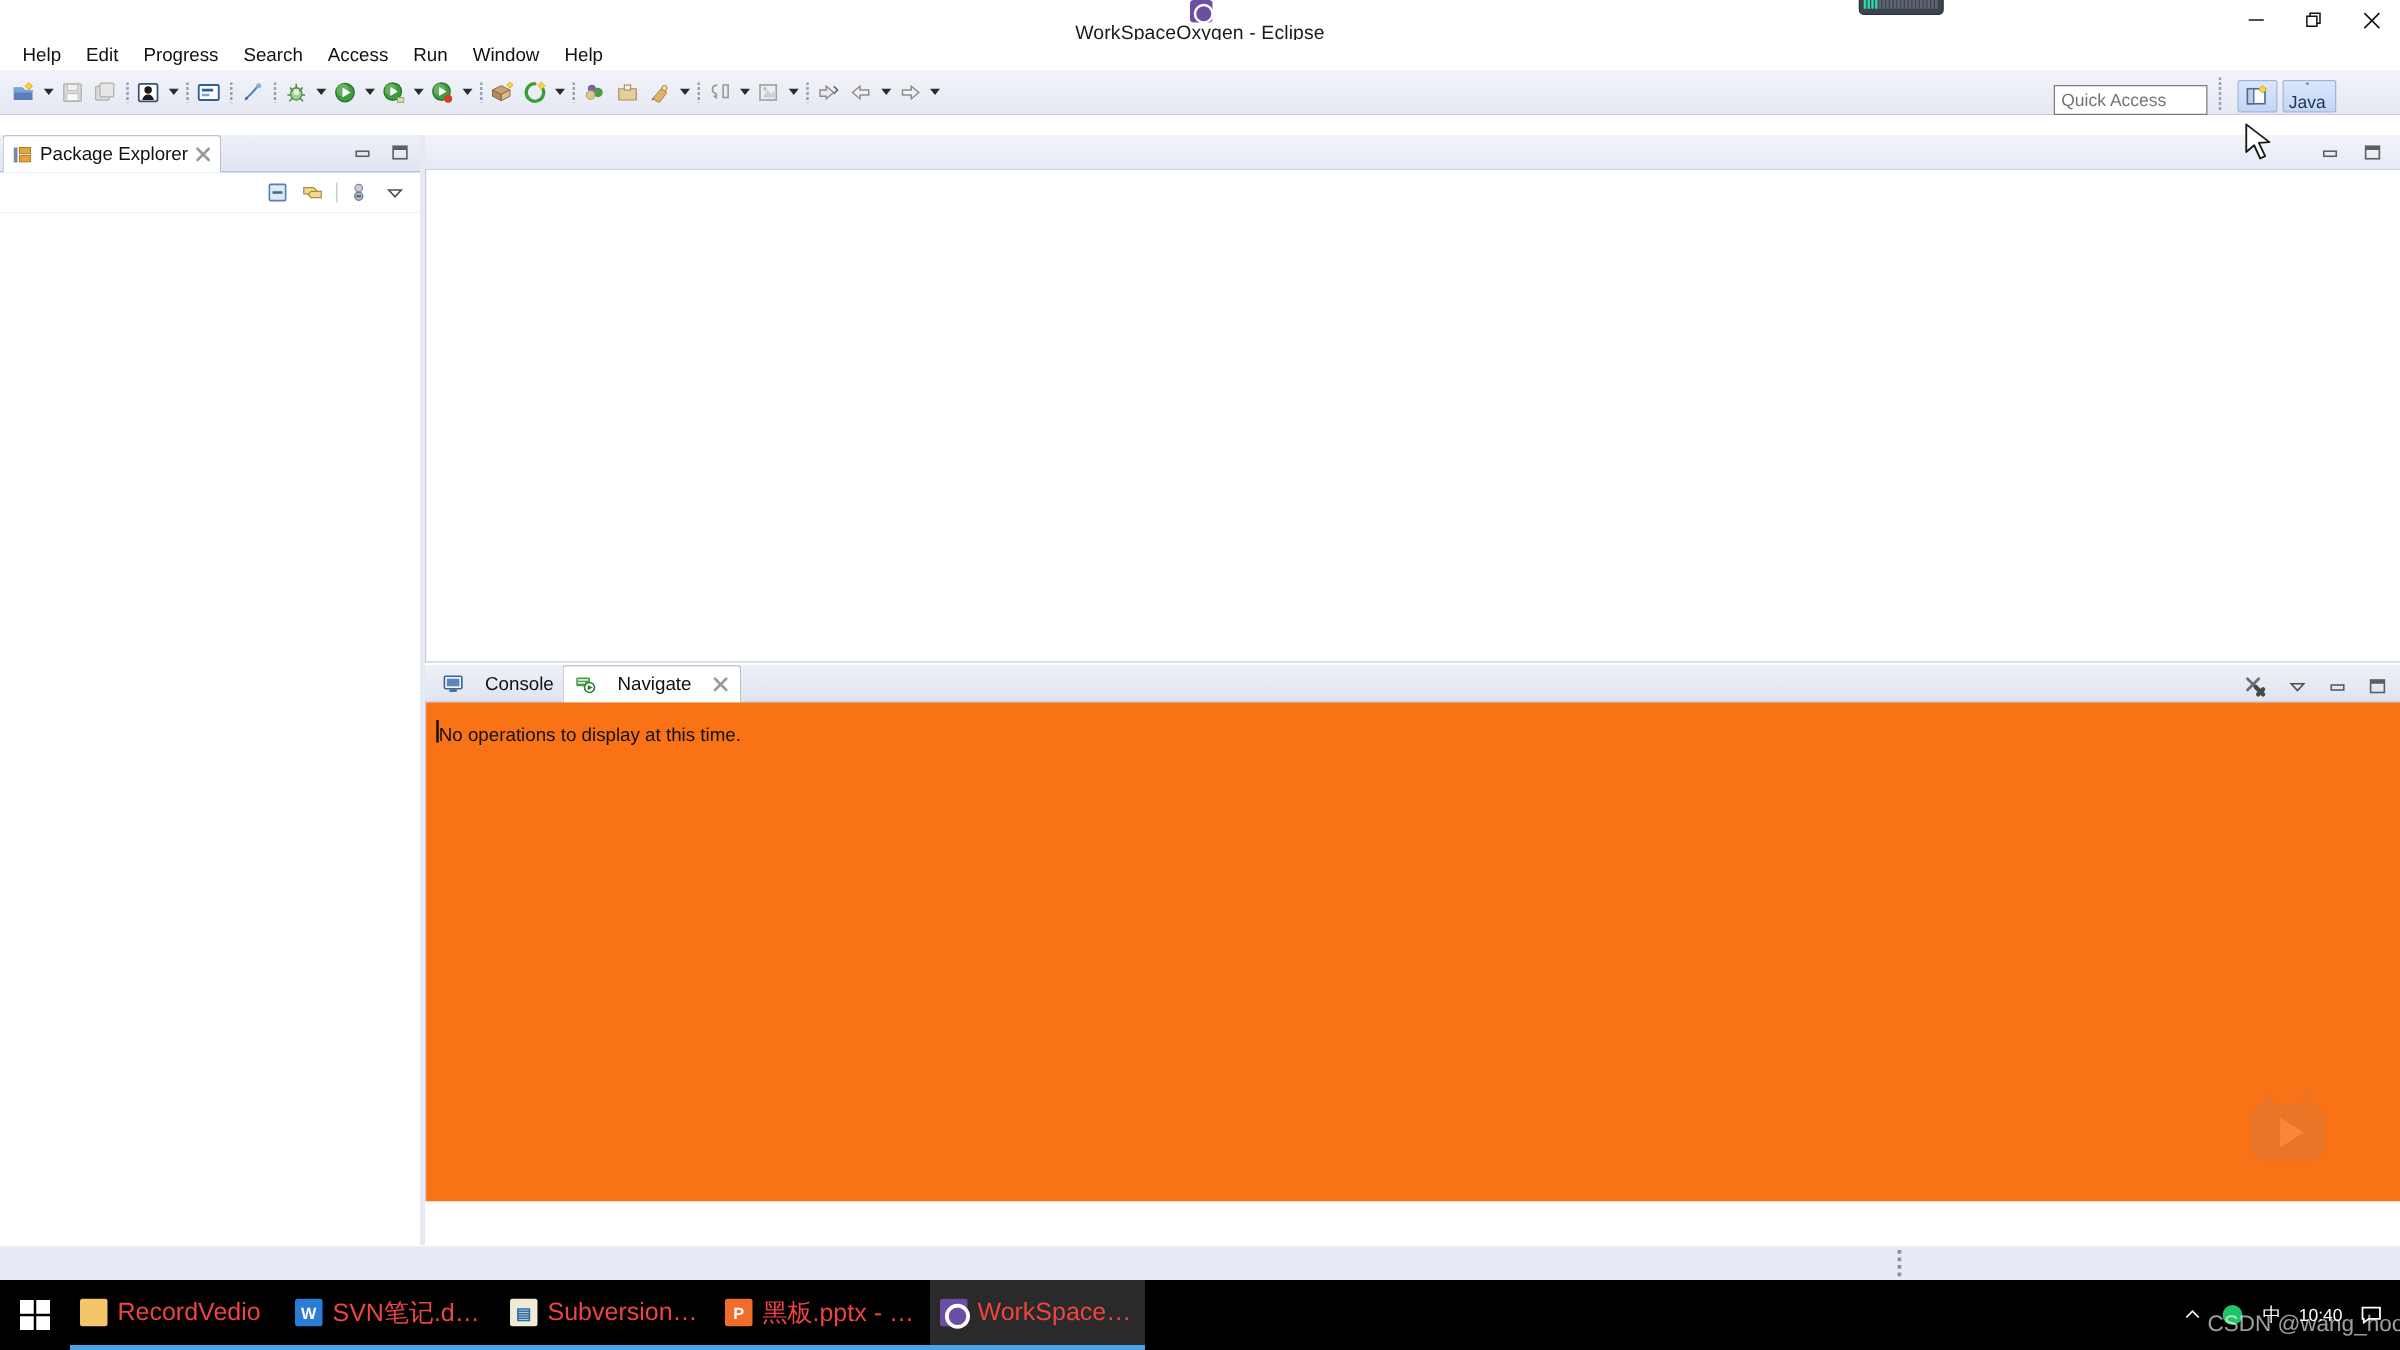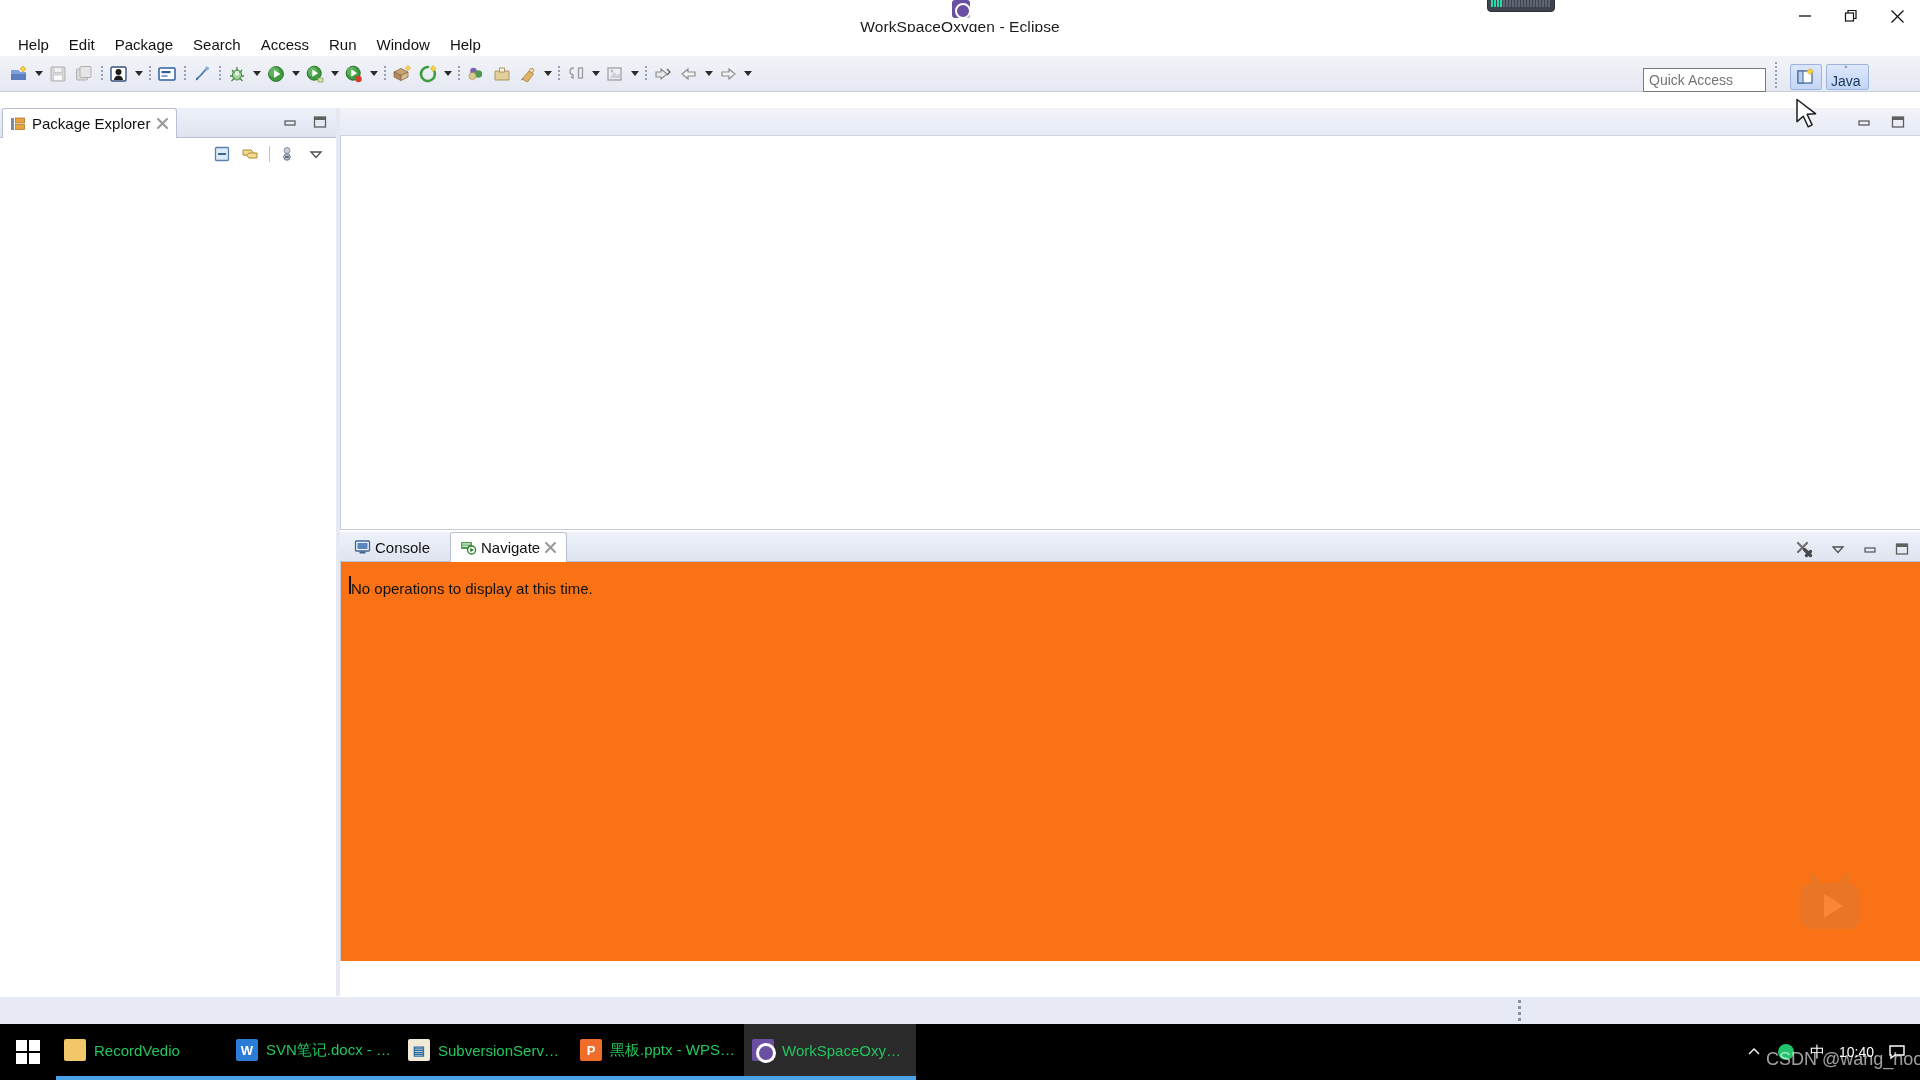--- a/index.html
+++ b/index.html
@@ -147,21 +147,21 @@
   .bv-panel{
     position:absolute; left:340px; top:532px; width:1580px; height:464px; background:#ffffff;
   }
   .bv-tabrow{
     position:absolute;left:0;top:0;width:1580px;height:30px;
     background:linear-gradient(to bottom,#eef1f9,#dfe4f0);
     border-bottom:1px solid #b9c0d3;
   }
   .bv-tab{
     position:absolute;top:1px;height:29px;
-    display:flex;align-items:center;gap:4px;padding:0 9px;
+    display:flex;align-items:center;gap:17px;padding:0 9px;
     font-size:15px;color:#111;
   }
   .bv-tab.inactive{ left:5px; }
   .bv-tab.active{
     left:110px; background:#ffffff;
     border-top:1px solid #b9c0d3;border-left:1px solid #b9c0d3;border-right:1px solid #b9c0d3;
     border-top-left-radius:3px;border-top-right-radius:3px; top:0; height:30px;
   }
   .bv-ctl{ position:absolute; right:10px; top:7px; display:flex; gap:16px; align-items:center; }
   .bv-body{
@@ -197,21 +197,21 @@
   .win-logo{ display:grid;grid-template-columns:11px 11px;grid-template-rows:11px 11px;gap:2.5px; }
   .win-logo i{ background:#ffffff;display:block; }
   .task{
     width:172px; flex:none; position:relative;
     display:flex;align-items:center;gap:8px;padding:0 8px;
     border-bottom:4px solid transparent;
   }
   .task.active{ background:#2a2a2a; border-bottom-color:#4aa3e8; }
   .task:not(.active){ border-bottom-color:#4aa3e8; }
   .task-label{
-    font-size:15px;color:#22c55e;white-space:nowrap;overflow:hidden;text-overflow:ellipsis;
+    font-size:20px;color:#ef4444;white-space:nowrap;overflow:hidden;text-overflow:ellipsis;
   }
   .task-ico{ width:22px;height:22px;flex:none;border-radius:2px;display:flex;align-items:center;justify-content:center;
     font-size:13px;font-weight:bold;color:#fff; }
   .ico-folder{ background:#f3c66a; border-radius:2px 2px 2px 2px; }
   .ico-w{ background:#2a7cd6; }
   .ico-svn{ background:#f0ead6; color:#2b6ea8; }
   .ico-p{ background:#f06c2a; }
   .ico-ecl{ background:#6b4fa3; position:relative; }
   .ico-ecl::after{ content:"";position:absolute;left:4px;top:4px;width:14px;height:14px;
     border-radius:50%;border:3px solid #fff; }
@@ -282,21 +282,21 @@
     <svg width="15" height="15" viewBox="0 0 15 15">
       <line x1="1.5" y1="1.5" x2="13.5" y2="13.5" stroke="#111" stroke-width="1.3"></line>
       <line x1="13.5" y1="1.5" x2="1.5" y2="13.5" stroke="#111" stroke-width="1.3"></line>
     </svg>
   </div>
 </div>
 
 <div class="menubar">
   <div class="menu-item">Help</div>
   <div class="menu-item">Edit</div>
-  <div class="menu-item">Package</div>
+  <div class="menu-item">Progress</div>
   <div class="menu-item">Search</div>
   <div class="menu-item">Access</div>
   <div class="menu-item">Run</div>
   <div class="menu-item">Window</div>
   <div class="menu-item">Help</div>
 </div>
 
 <div class="toolbar">
 
   <div class="tb-btn">

